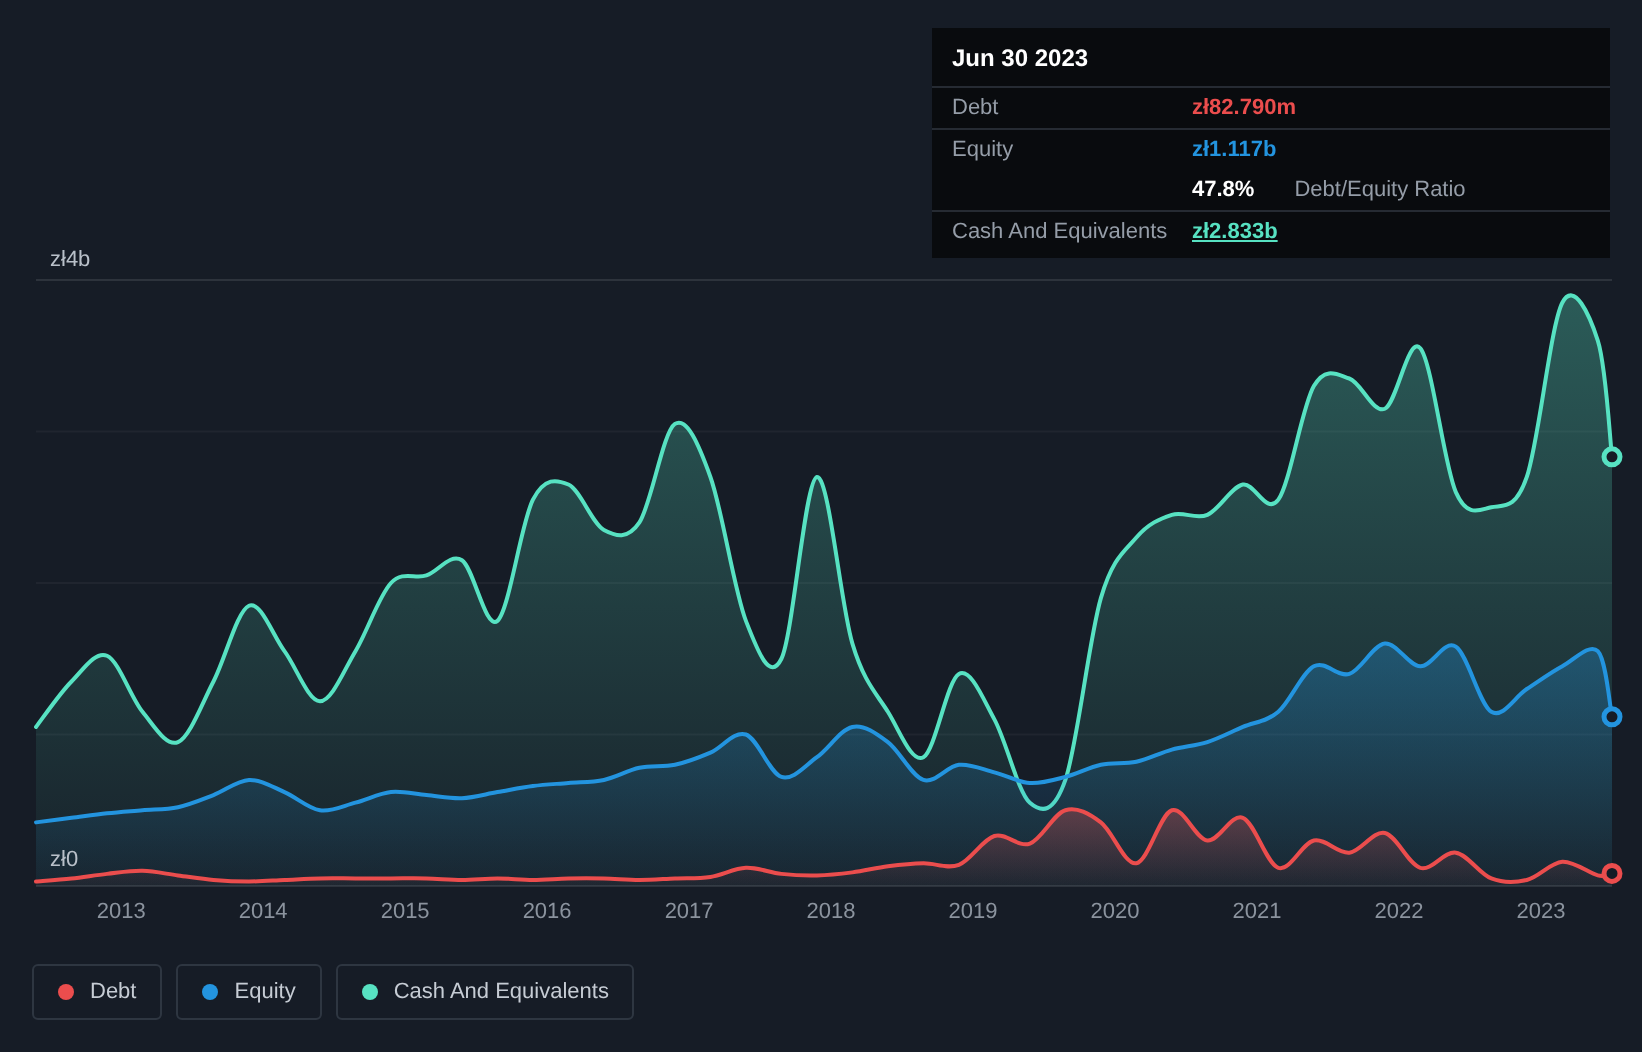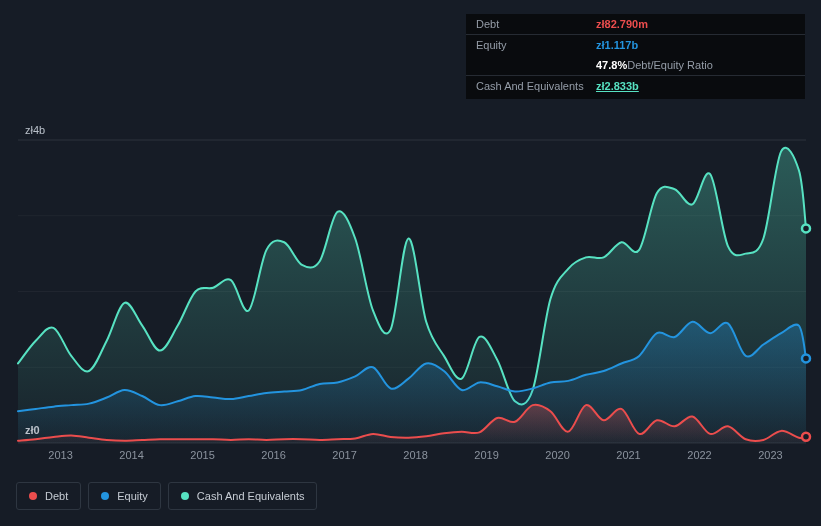--- a/index.html
+++ b/index.html
@@ -7,36 +7,36 @@
     position:relative; width:821px; height:526px; overflow:hidden;
     background:#161c26;
     font-family:"Liberation Sans", sans-serif;
   }
   #chart { position:absolute; left:0; top:0; }
 
   .y-label {
     position:absolute; font-size:11px; color:#b9c0c9; line-height:13px;
   }
   .y-top { left:25px; top:124px; }
-  .y-bottom { left:25px; top:424px;font-weight:bold; }
+  .y-bottom { left:25px; top:424px; }
 
   .tooltip {
     position:absolute; left:466px; top:14px; width:339px;
     background:#090b0e; font-size:11px; box-sizing:border-box;
   }
   .tt-header {
     padding:8px 10px 7px 10px; color:#ffffff; font-weight:bold; font-size:12px;
     border-bottom:1px solid #262b33;
   }
   .tt-row { display:flex; align-items:center; padding:4px 10px; }
   .tt-row.bordered { border-bottom:1px solid #262b33; }
   .tt-label { width:120px; flex:none; color:#959da8; }
   .tt-value { font-weight:bold; }
   .ratio-pct { color:#ffffff; font-weight:bold; }
-  .ratio-label { color:#959da8; font-weight:normal; margin-left:0; }
+  .ratio-label { color:#959da8; font-weight:normal; margin-left:20px; }
   .tt-row.last { padding-bottom:7px; }
 
   .legend { position:absolute; left:16px; bottom:16px; display:flex; gap:7px; }
   .legend-pill {
     display:flex; align-items:center; gap:8px; padding:0 12px; height:28px;
     border:1px solid #2e3641; border-radius:3px; color:#c6ccd4; font-size:11px;
     box-sizing:border-box; cursor:pointer; background:transparent;
   }
   .legend-dot { width:8px; height:8px; border-radius:50%; flex:none; }
 </style>
@@ -84,20 +84,21 @@
       <text x="557.5315315315295" y="459" fill="#8b939e" font-size="11" font-family="Liberation Sans, sans-serif" text-anchor="middle">2020</text>
       <text x="628.5225225225211" y="459" fill="#8b939e" font-size="11" font-family="Liberation Sans, sans-serif" text-anchor="middle">2021</text>
       <text x="699.5135135135126" y="459" fill="#8b939e" font-size="11" font-family="Liberation Sans, sans-serif" text-anchor="middle">2022</text>
       <text x="770.5045045045042" y="459" fill="#8b939e" font-size="11" font-family="Liberation Sans, sans-serif" text-anchor="middle">2023</text>
     </svg>
 
   <div class="y-label y-top">zł4b</div>
   <div class="y-label y-bottom">zł0</div>
 
   <div class="tooltip">
+    <div class="tt-header">Jun 30 2023</div>
 
     <div class="tt-row bordered">
       <span class="tt-label">Debt</span>
       <span class="tt-value val-debt" style="color: rgb(235, 77, 77);">zł82.790m</span>
     </div>
 
     <div class="tt-row">
       <span class="tt-label">Equity</span>
       <span class="tt-value val-equity" style="color: rgb(35, 148, 223);">zł1.117b</span>
     </div>

